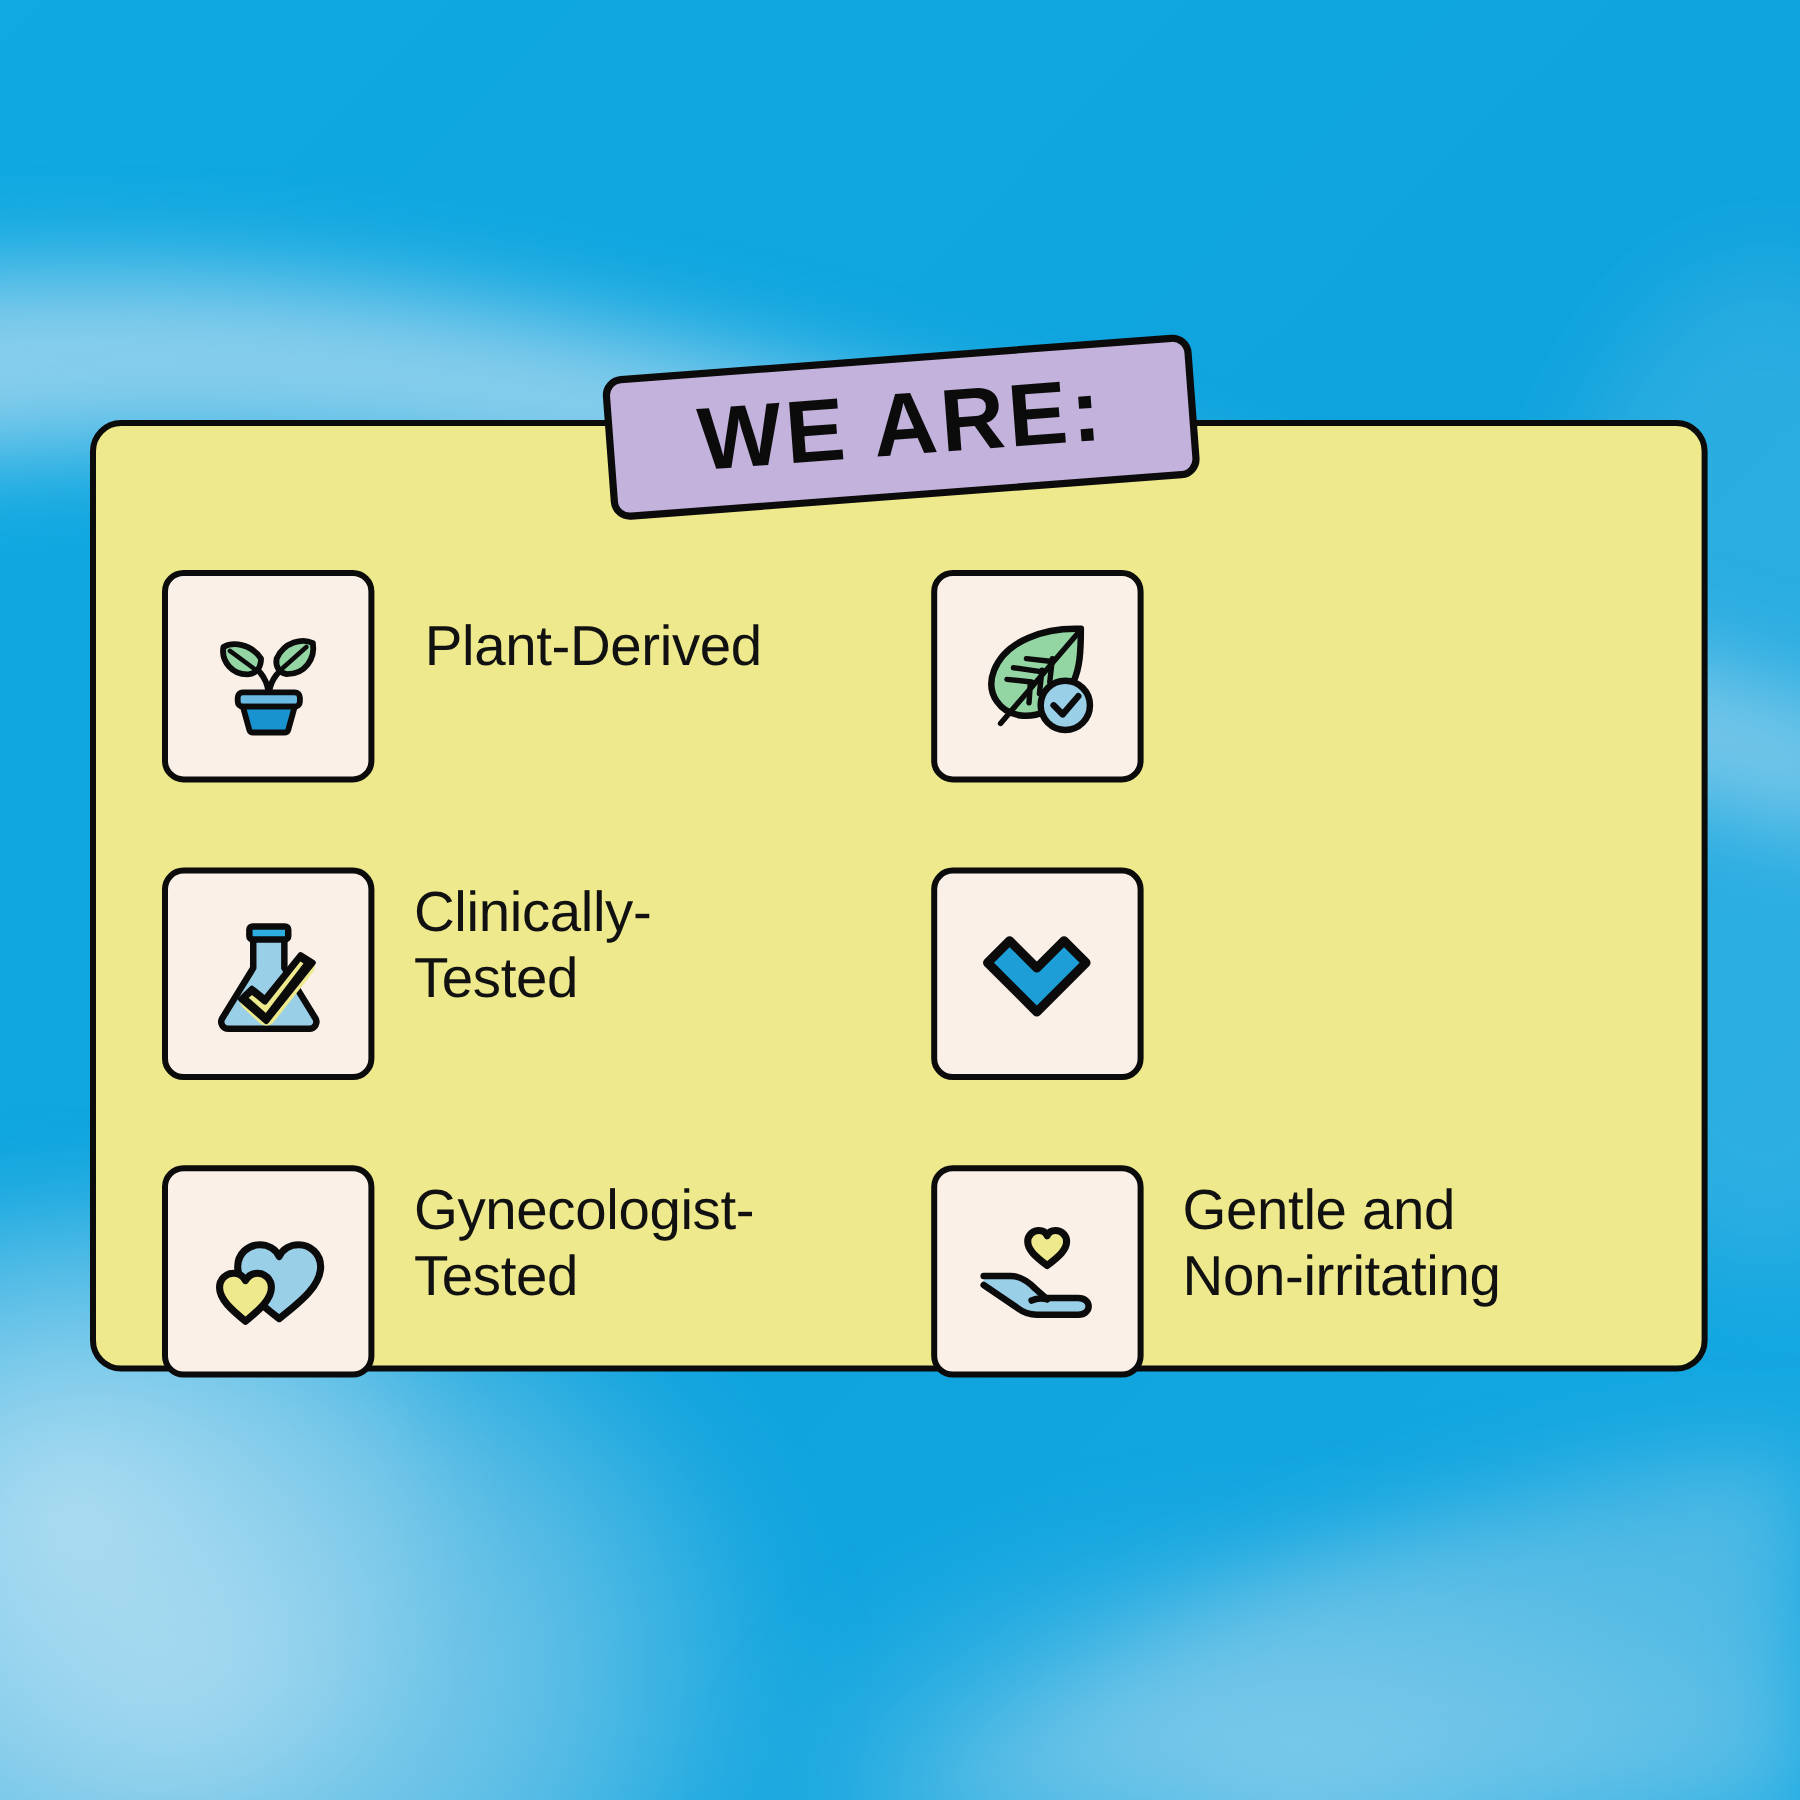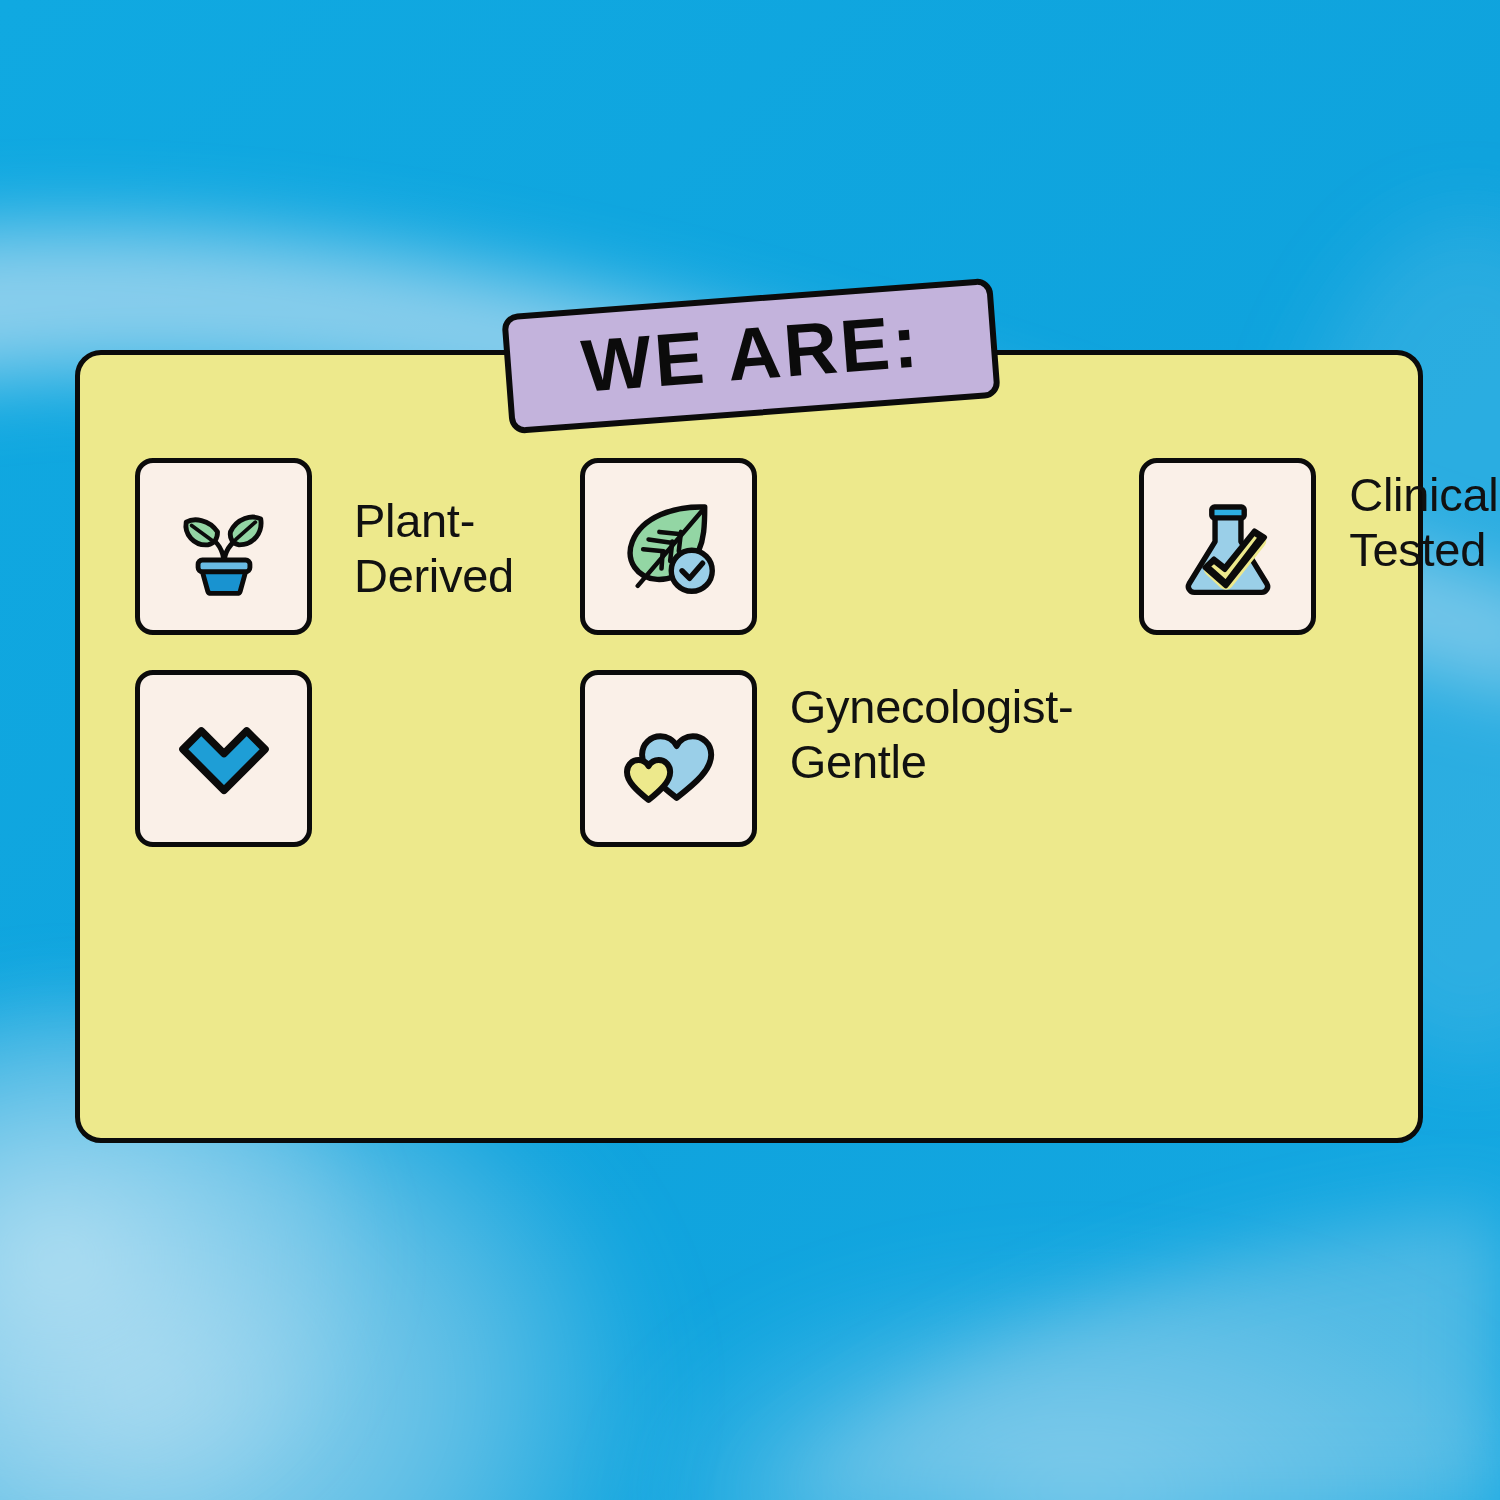--- a/index.html
+++ b/index.html
@@ -43,27 +43,28 @@
     letter-spacing:3px;
     color:#0B0B0B;
     line-height:1;
     white-space:nowrap;
     transform:translateY(-2px);
   }
 
   
   #grid {
     position:absolute;
-    left:135px; top:458px;
+    left:135px; top:475px;
     width:1245px;
     display:grid;
-    grid-template-columns:1fr 1fr 1fr;
+    grid-template-columns:1fr 1fr;
     grid-template-rows:repeat(3, 212px);
     column-gap:66px;
     z-index:3;
+    gap:36px;
   }
   .feature { display:flex; align-items:flex-start; }
   .tile {
     width:177px; height:177px;
     flex:0 0 177px;
     background:#FAF0E8;
     border:5px solid #0B0B0B;
     border-radius:18px;
     display:flex; align-items:center; justify-content:center;
   }
@@ -214,17 +215,35 @@
   <div class="feature two-line">
     <div class="tile">
       <svg viewBox="0 0 100 100">
         <path d="M58 86 C 40 72 26 60 26 46 C 26 36 34 29 43 29 C 49 29 55 32 58 38
                  C 61 32 67 29 73 29 C 82 29 90 36 90 46 C 90 60 76 72 58 86 Z" fill="#9ACFE8" stroke="#0B0B0B" stroke-width="5.5" stroke-linejoin="round"></path>
         <path d="M32 88 C 21 79 12 71 12 62 C 12 55.5 17 51 22.6 51 C 26.4 51 30 53 32 56.6
                  C 34 53 37.6 51 41.4 51 C 47 51 52 55.5 52 62 C 52 71 43 79 32 88 Z" fill="#EDE98C" stroke="#0B0B0B" stroke-width="5.5" stroke-linejoin="round"></path>
       </svg>
     </div>
     <div class="flabel">Gynecologist-
-Gentle</div>
-  </div>
-
+Tested</div>
+  </div>
+
+  <div class="feature two-line">
+    <div class="tile">
+      <svg viewBox="0 0 100 100">
+        <path d="M58 45 C 49 38 43 33 43 26.5 C 43 21.5 47 18 51.6 18 C 54.6 18 57 19.6 58 22
+                 C 59 19.6 61.4 18 64.4 18 C 69 18 73 21.5 73 26.5 C 73 33 67 38 58 45 Z" fill="#EDE98C" stroke="#0B0B0B" stroke-width="5.5" stroke-linejoin="round"></path>
+        <path d="M9 53 L 30 53 C 37 53 43 57 48 62 L 57 70 L 82 70 C 87 70 90 73 90 76.5
+                 C 90 80 87 83 82 83 L 50 83 C 44 83 39 81 34 77 L 9 60 Z" fill="#9ACFE8"></path>
+        <g fill="none" stroke="#0B0B0B" stroke-width="5" stroke-linecap="round" stroke-linejoin="round">
+          <path d="M9 53 L 30 53 C 38 53 44 58 49 63 L 58 71"></path>
+          <path d="M9 60 L 34 77 C 39 81 44 83 50 83 L 82 83 C 87 83 90 80 90 76.5
+                   C 90 73 87 70 82 70 L 57 70"></path>
+          <path d="M46 72 C 50 70 54 70 58 71"></path>
+        </g>
+      </svg>
+    </div>
+    <div class="flabel">Gentle and
+Non-irritating</div>
+  </div>
 
 </div>
 
 </body></html>

